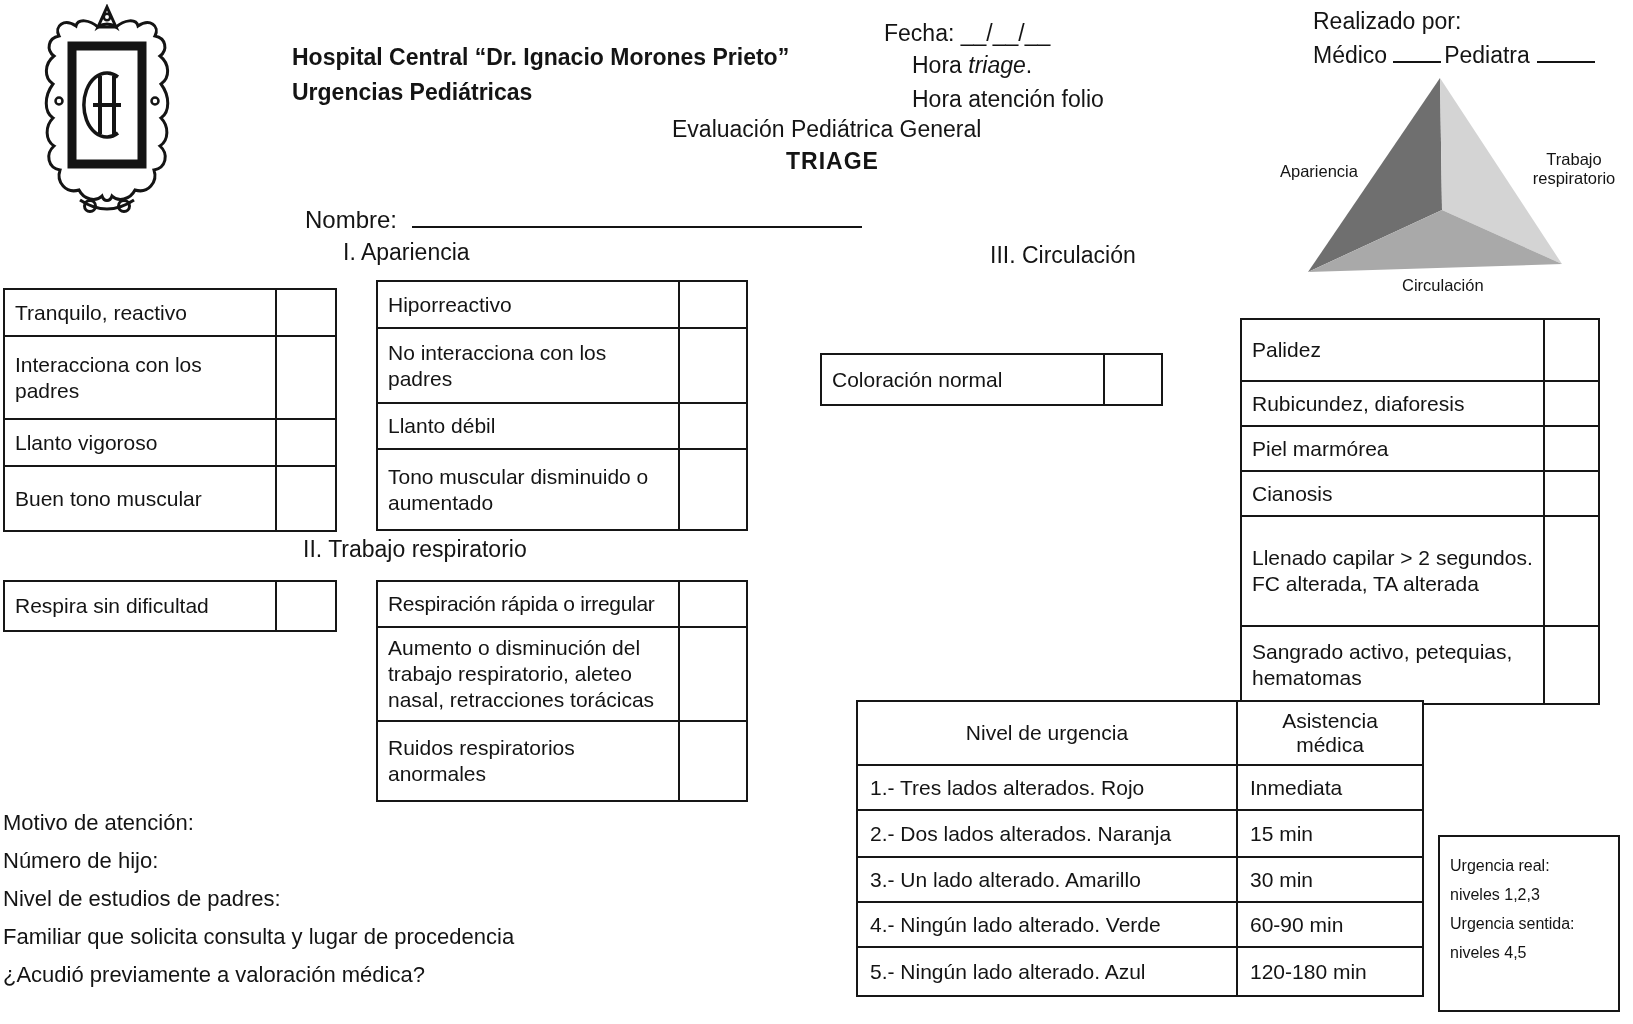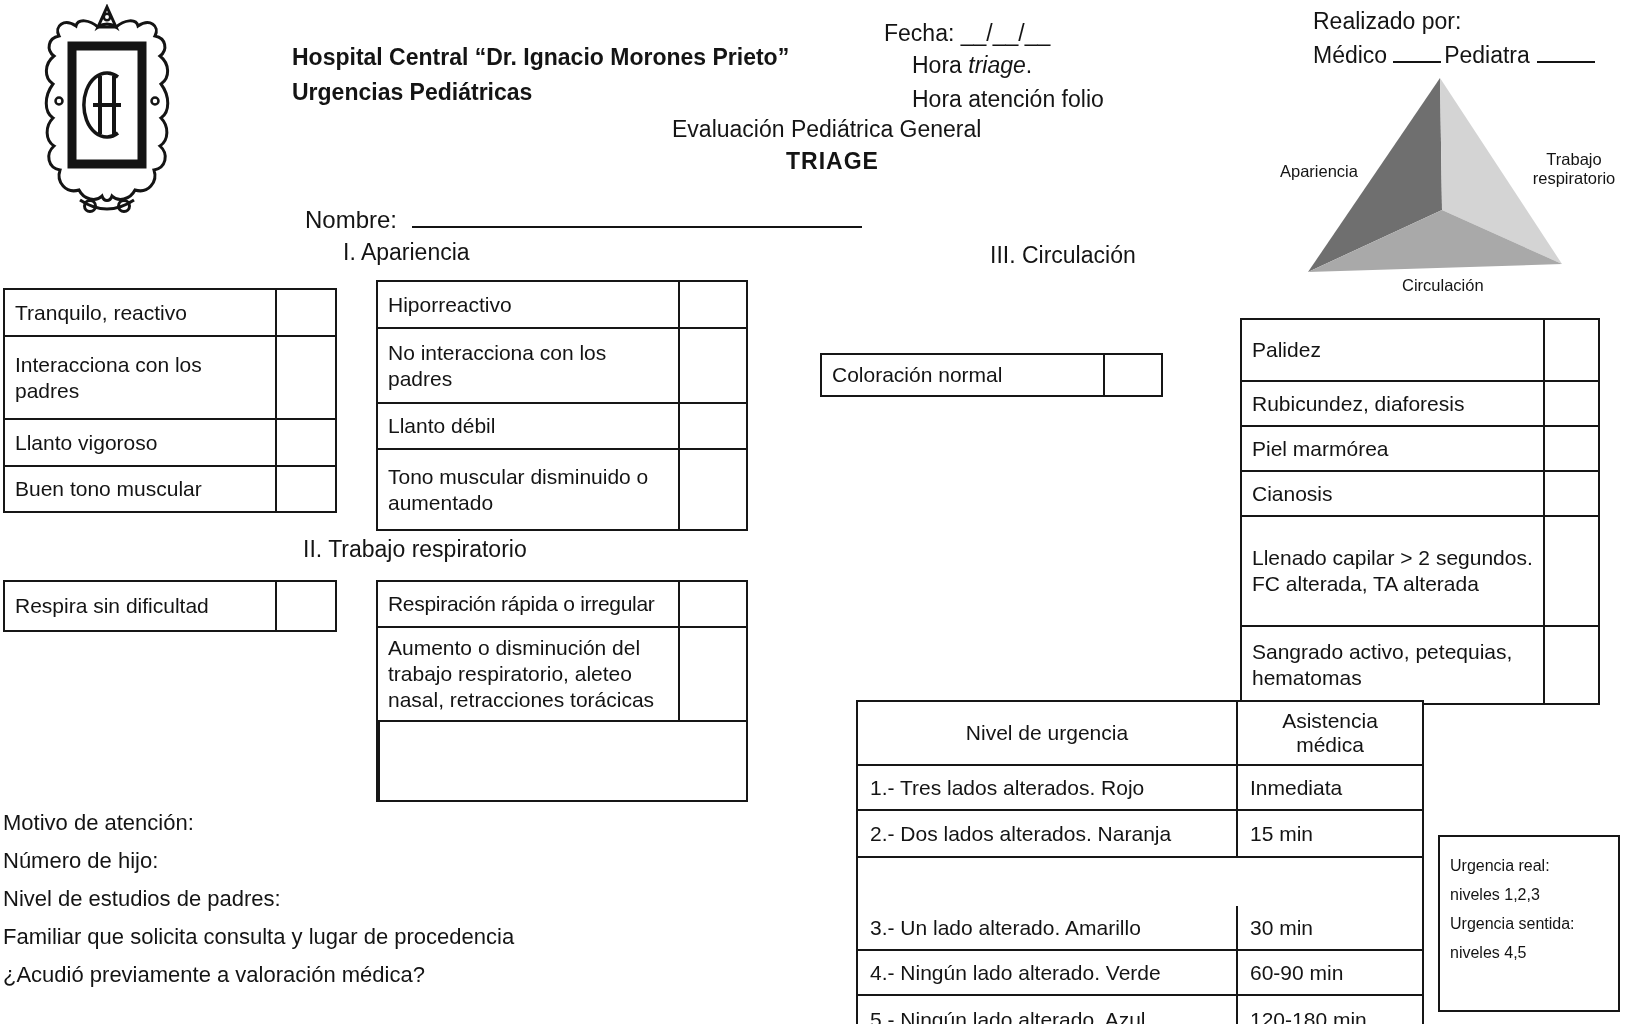--- a/index.html
+++ b/index.html
@@ -95,21 +95,21 @@
     <div class="cb" style="width:60px;"></div>
   </div>
   <div class="trow" style="height:83px;">
     <div class="tcell">Interacciona con los padres</div>
     <div class="cb" style="width:60px;"></div>
   </div>
   <div class="trow" style="height:47px;">
     <div class="tcell">Llanto vigoroso</div>
     <div class="cb" style="width:60px;"></div>
   </div>
-  <div class="trow" style="height:44px;">
+  <div class="trow" style="height:63px;">
     <div class="tcell">Buen tono muscular</div>
     <div class="cb" style="width:60px;"></div>
   </div>
 </div>
 
 <div class="tbl" style="left:376px;top:280px;width:372px;">
   <div class="trow" style="height:47px;">
     <div class="tcell">Hiporreactivo</div>
     <div class="cb" style="width:68px;"></div>
   </div>
@@ -137,26 +137,27 @@
 <div class="tbl" style="left:376px;top:580px;width:372px;">
   <div class="trow" style="height:46px;">
     <div class="tcell" style="letter-spacing:-0.3px;">Respiración rápida o irregular</div>
     <div class="cb" style="width:68px;"></div>
   </div>
   <div class="trow" style="height:94px;">
     <div class="tcell">Aumento o disminución del trabajo respiratorio, aleteo nasal, retracciones torácicas</div>
     <div class="cb" style="width:68px;"></div>
   </div>
   <div class="trow" style="height:78px;">
+    <div class="tcell">Ruidos respiratorios anormales</div>
     <div class="cb" style="width:68px;"></div>
   </div>
 </div>
 
 <div class="tbl" style="left:820px;top:353px;width:343px;">
-  <div class="trow" style="height:40px;">
+  <div class="trow" style="height:49px;">
     <div class="tcell">Coloración normal</div>
     <div class="cb" style="width:58px;"></div>
   </div>
 </div>
 
 <div class="tbl" style="left:1240px;top:318px;width:360px;">
   <div class="trow" style="height:62px;">
     <div class="tcell">Palidez</div>
     <div class="cb" style="width:55px;"></div>
   </div>
@@ -196,21 +197,21 @@
       </div>
   </div>
   <div class="trow" style="height:45px;">
     <div class="u-c1">1.- Tres lados alterados. Rojo</div>
     <div class="u-c2">Inmediata</div>
   </div>
   <div class="trow" style="height:47px;">
     <div class="u-c1">2.- Dos lados alterados. Naranja</div>
     <div class="u-c2">15 min</div>
   </div>
-  <div class="trow" style="height:45px;margin-top:48px;">
+  <div class="trow" style="height:45px;">
     <div class="u-c1">3.- Un lado alterado. Amarillo</div>
     <div class="u-c2">30 min</div>
   </div>
   <div class="trow" style="height:45px;">
     <div class="u-c1">4.- Ningún lado alterado. Verde</div>
     <div class="u-c2">60-90 min</div>
   </div>
   <div class="trow" style="height:47px;">
     <div class="u-c1">5.- Ningún lado alterado. Azul</div>
     <div class="u-c2">120-180 min</div>

